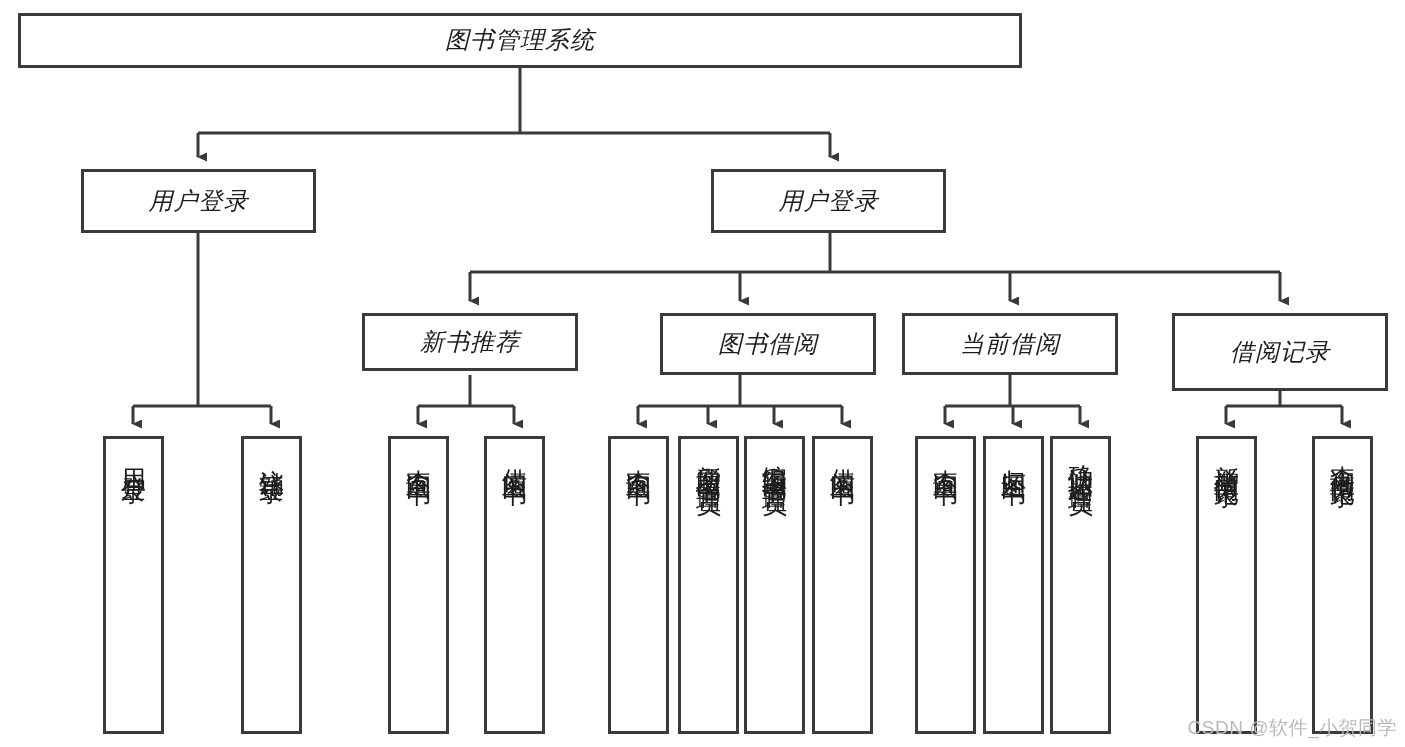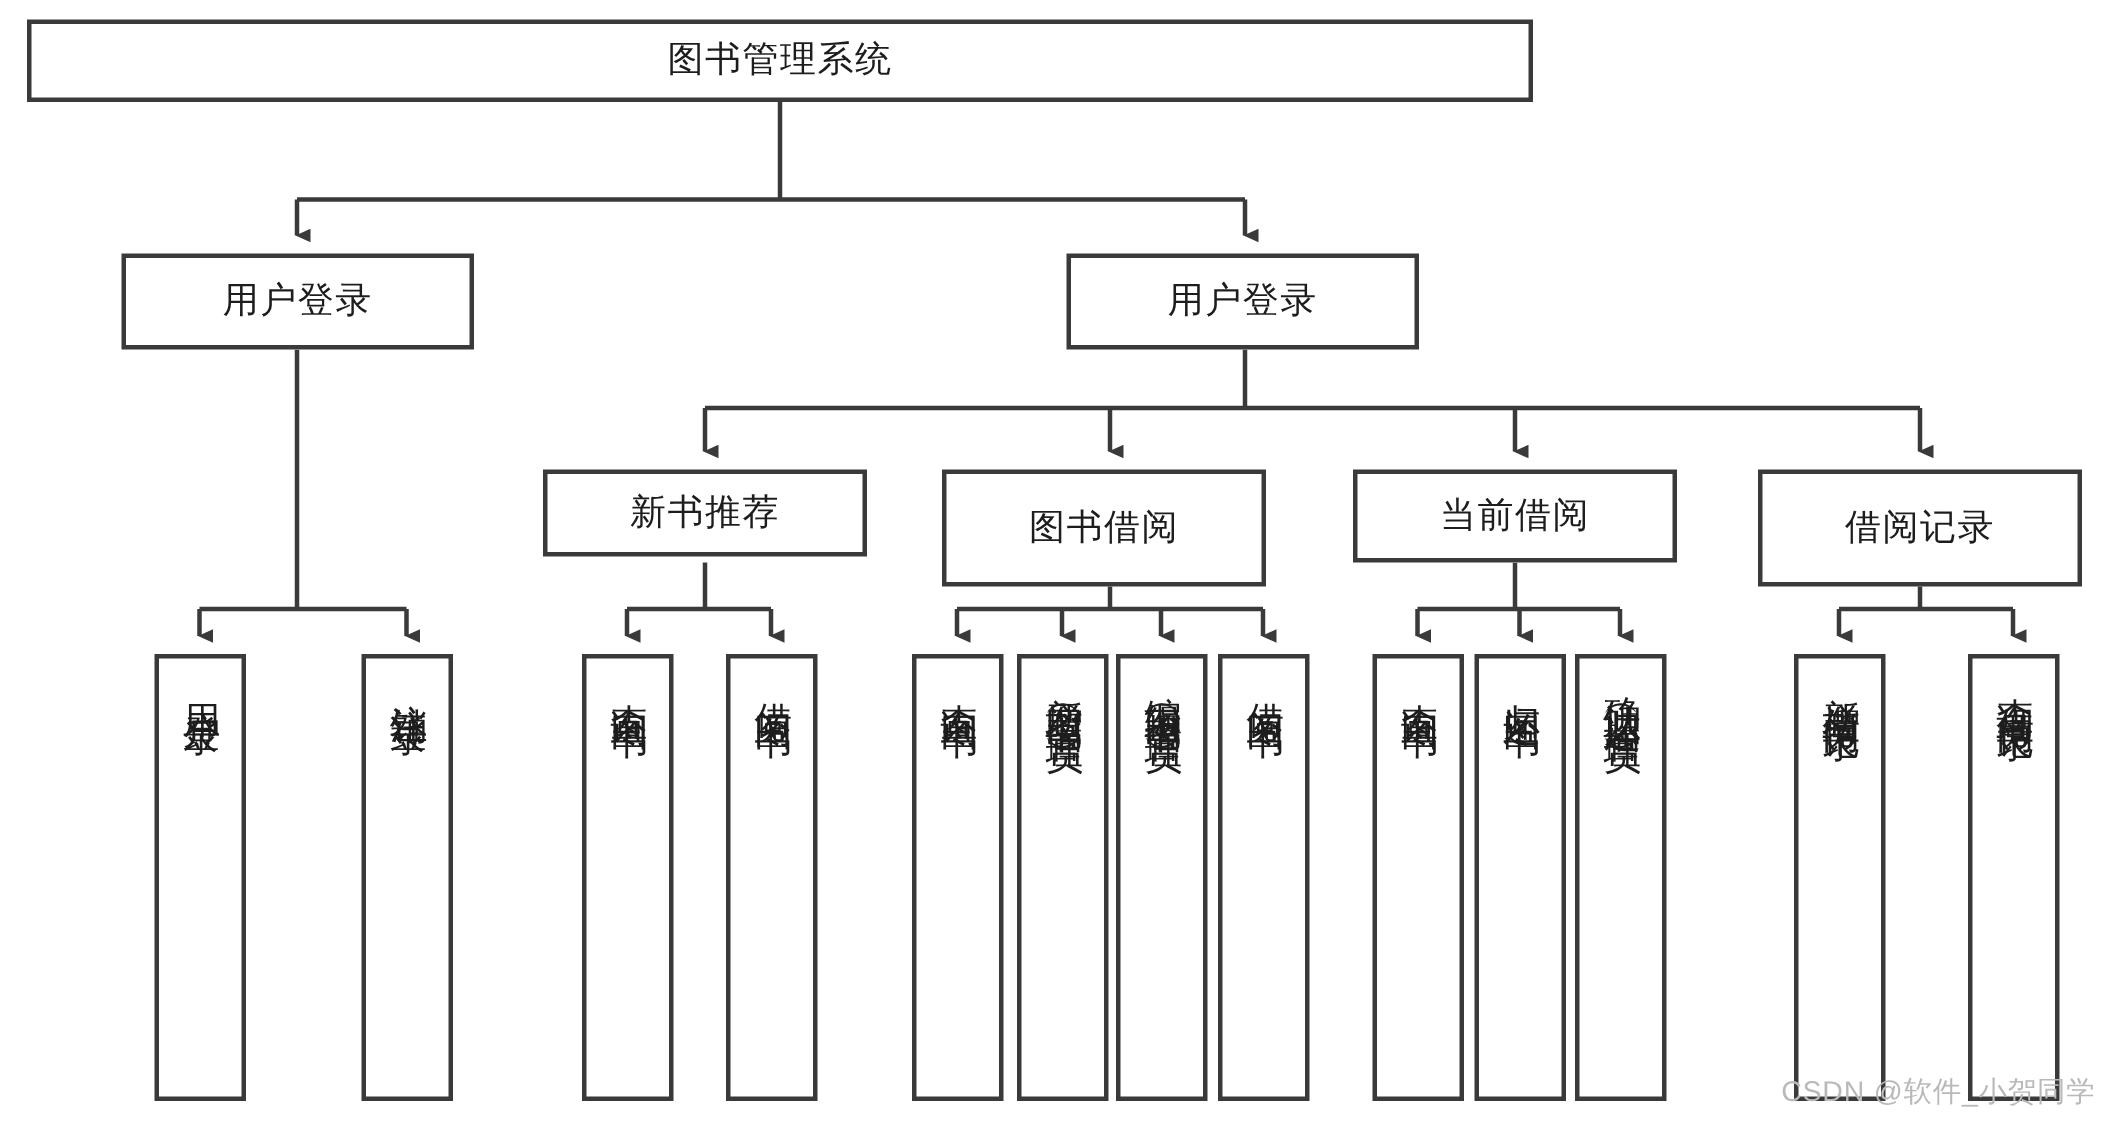--- a/index.html
+++ b/index.html
@@ -33,20 +33,21 @@
     align-items: center;
     justify-content: center;
     color: #1a1a1a;
   }
   .node-label {
     font-size: 24px;
     line-height: 1.2;
     letter-spacing: 1px;
     white-space: nowrap;
     color: #1d1d1d;
+    font-style: italic;
   }
   .leaf-box {
     position: absolute;
     box-sizing: border-box;
     border: 3px solid #3a3a3a;
     background: #ffffff;
     display: flex;
     align-items: flex-start;
     justify-content: center;
     padding-top: 10px;
@@ -139,21 +140,21 @@
   <div class="node-box" style="left:81px; top:169px; width:235px; height:64px;">
     <span class="node-label">用户登录</span>
   </div>
   <div class="node-box" style="left:711px; top:169px; width:235px; height:64px;">
     <span class="node-label">用户登录</span>
   </div>
 
   <div class="node-box" style="left:362px; top:313px; width:216px; height:58px;">
     <span class="node-label">新书推荐</span>
   </div>
-  <div class="node-box" style="left:628px; top:313px; width:216px; height:78px;">
+  <div class="node-box" style="left:660px; top:313px; width:216px; height:62px;">
     <span class="node-label">图书借阅</span>
   </div>
   <div class="node-box" style="left:902px; top:313px; width:216px; height:62px;">
     <span class="node-label">当前借阅</span>
   </div>
   <div class="node-box" style="left:1172px; top:313px; width:216px; height:78px;">
     <span class="node-label">借阅记录</span>
   </div>
 
   <div class="leaf-box" style="left:103px; top:436px; width:61px; height:298px;">

